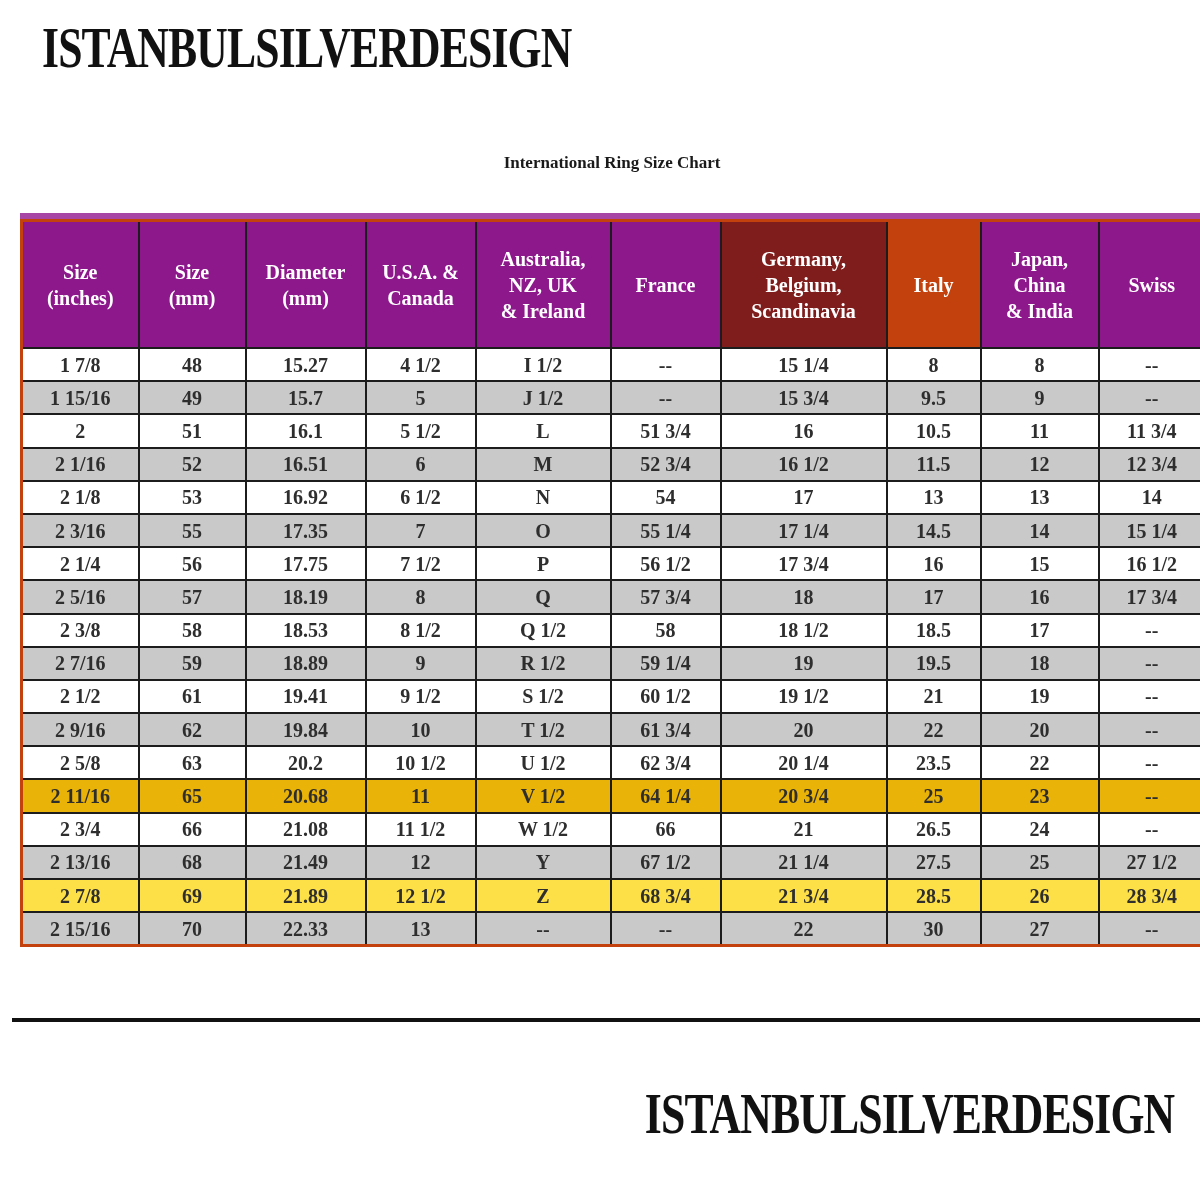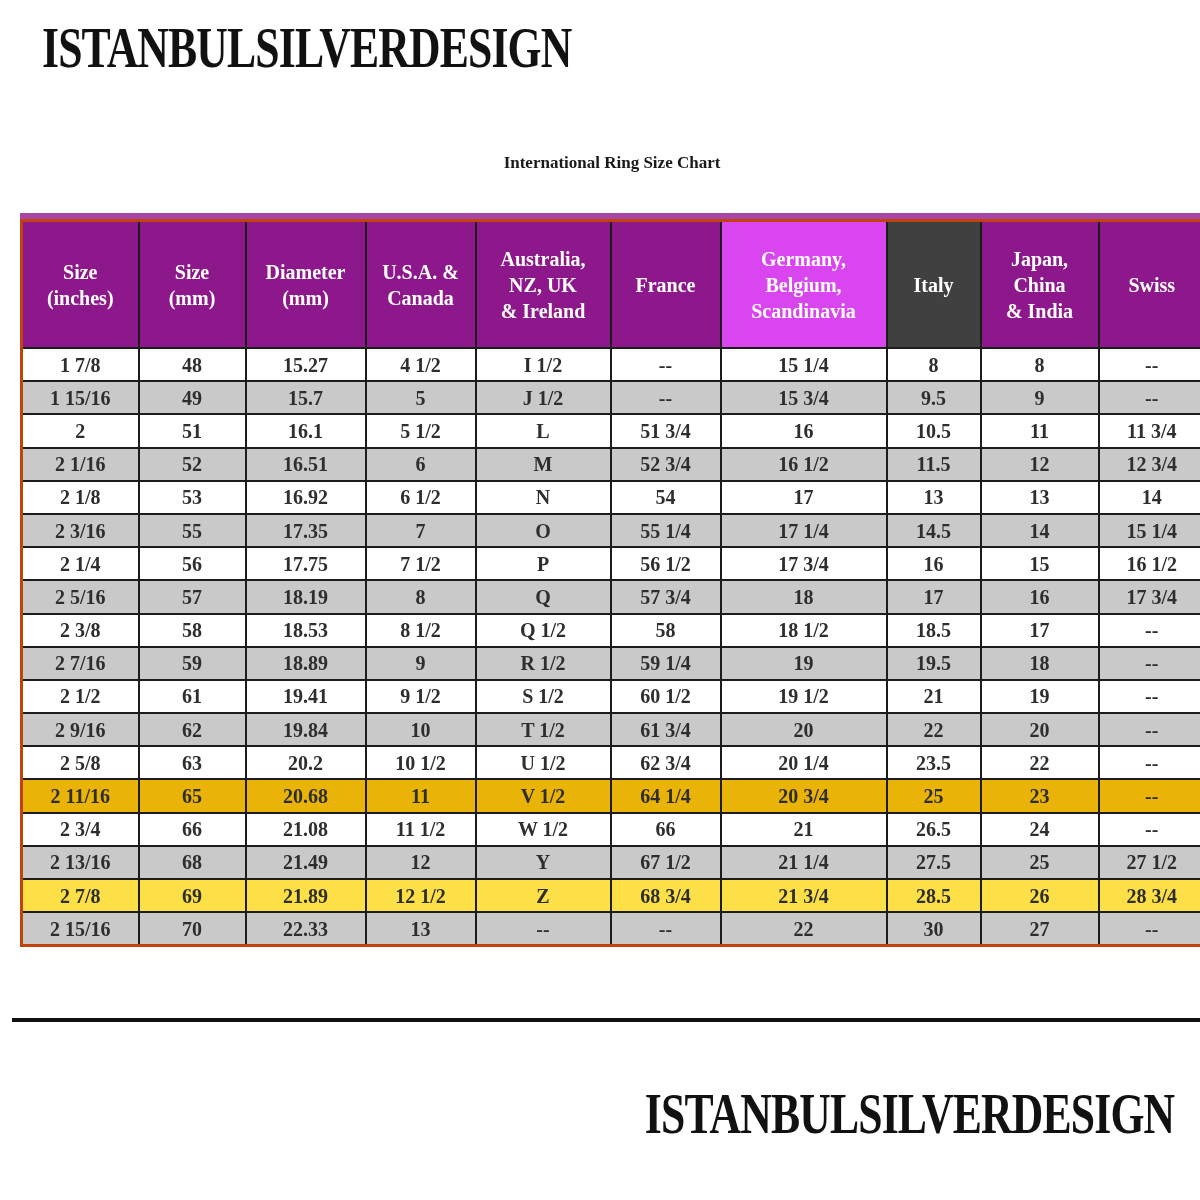--- a/index.html
+++ b/index.html
@@ -106,24 +106,24 @@
             <th style="background: rgb(141, 24, 139); color: rgb(255, 255, 255);">Size
 (mm)</th>
             <th style="background: rgb(141, 24, 139); color: rgb(255, 255, 255);">Diameter
 (mm)</th>
             <th style="background: rgb(141, 24, 139); color: rgb(255, 255, 255);">U.S.A. &amp;
 Canada</th>
             <th style="background: rgb(141, 24, 139); color: rgb(255, 255, 255);">Australia,
 NZ, UK
 &amp; Ireland</th>
             <th style="background: rgb(141, 24, 139); color: rgb(255, 255, 255);">France</th>
-            <th style="background: #d946ef; color: rgb(255, 255, 255);">Germany,
+            <th style="background: #7f1d1d; color: rgb(255, 255, 255);">Germany,
 Belgium,
 Scandinavia</th>
-            <th style="background: #404040; color: rgb(255, 255, 255);">Italy</th>
+            <th style="background: #c2410c; color: rgb(255, 255, 255);">Italy</th>
             <th style="background: rgb(141, 24, 139); color: rgb(255, 255, 255);">Japan,
 China
 &amp; India</th>
             <th style="background: rgb(141, 24, 139); color: rgb(255, 255, 255);">Swiss</th>
           </tr>
         </thead>
       <tbody>
           <tr style="background: rgb(255, 255, 255);">
             <td>1 7/8</td>
             <td>48</td>

